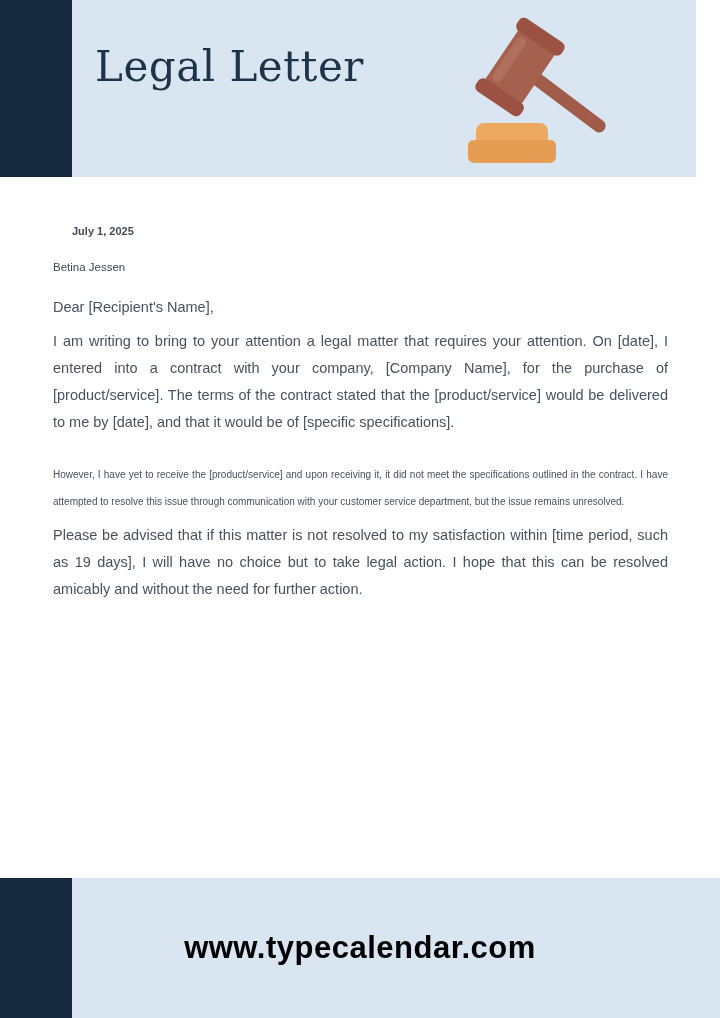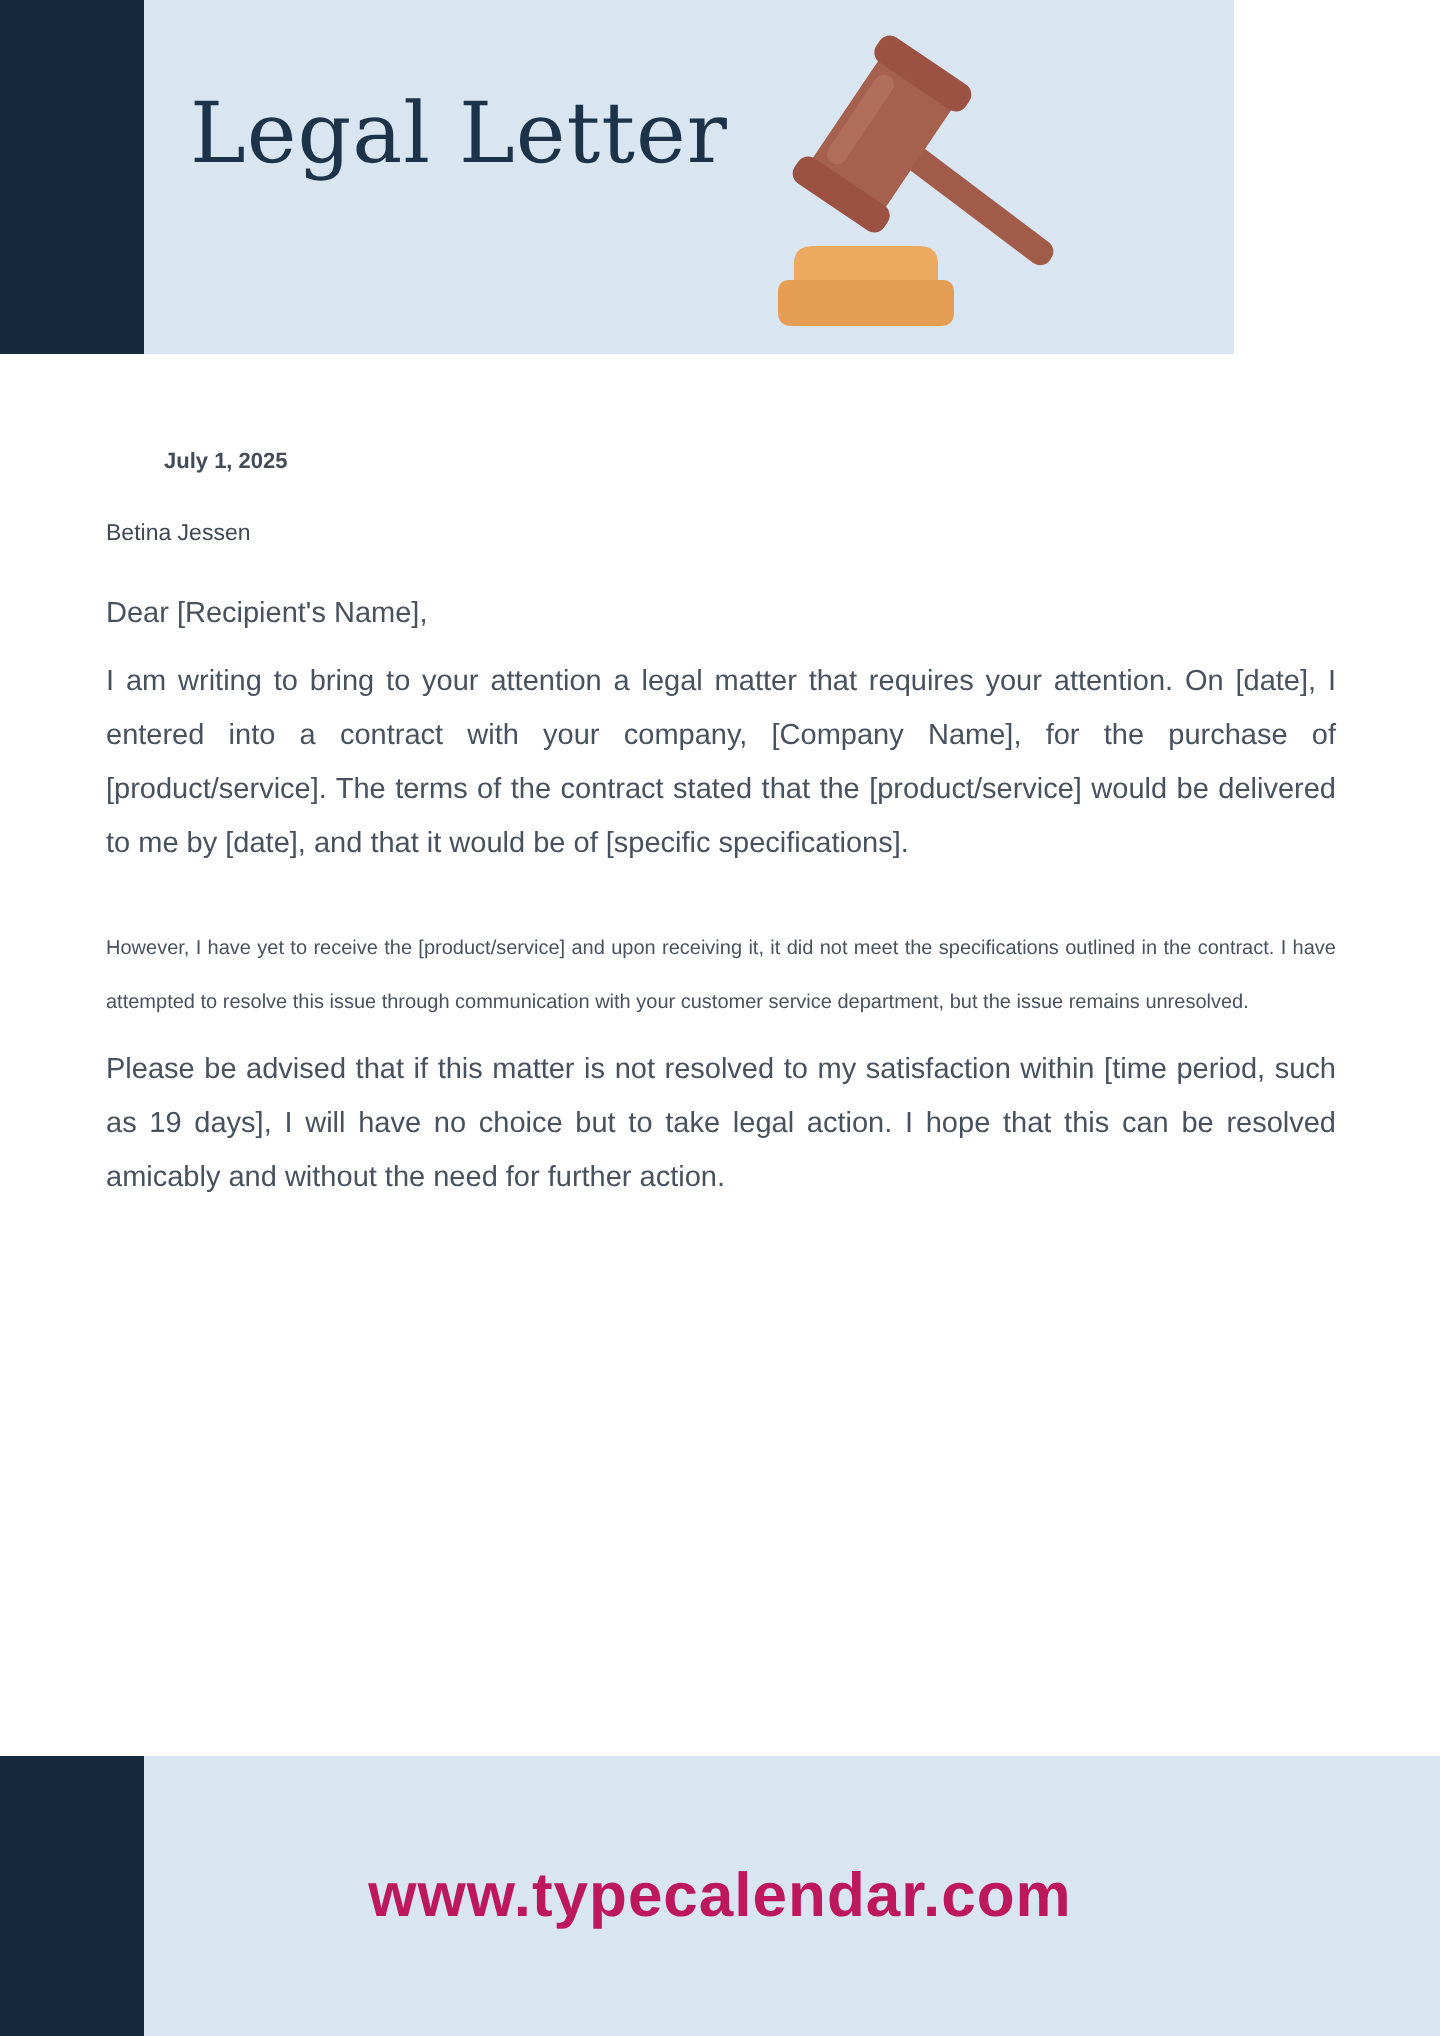--- a/index.html
+++ b/index.html
@@ -10,21 +10,21 @@
     height: 1018px;
     background: #ffffff;
     overflow: hidden;
     font-family: "Liberation Sans", sans-serif;
   }
 
   
   .header-band {
     position: absolute;
     top: 0; left: 0;
-    width: 617px; height: 177px;
+    width: 696px; height: 177px;
     background: #d9e6f2;
   }
   .navy-bar-top {
     position: absolute;
     top: 0; left: 0;
     width: 72px; height: 177px;
     background: #16293e;
   }
   .page-title {
     position: absolute;
@@ -47,21 +47,21 @@
   
   .letter-body {
     position: absolute;
     top: 177px; left: 0;
     width: 720px; height: 701px;
     background: #ffffff;
     padding: 48px 52px 0 53px;
     color: #47525e;
   }
   .letter-date {
-    margin-left: 29px;
+    margin-left: 19px;
     font-size: 11px;
     font-weight: 600;
     color: #414c57;
   }
   .sender-name {
     margin-top: 24px;
     font-size: 11.5px;
     font-weight: 400;
     color: #3e4954;
   }
@@ -104,21 +104,21 @@
   }
   .footer-site {
     position: absolute;
     top: 0; left: 0;
     width: 720px; height: 140px;
     display: flex;
     align-items: center;
     justify-content: center;
     font-size: 31px;
     font-weight: 700;
-    color: #be185d;
+    color: #000000;
     letter-spacing: 0.5px;
   }
 </style>
 </head>
 <body>
 
 <div class="page">
 
   <header class="header-band">
     <div class="navy-bar-top"></div>

